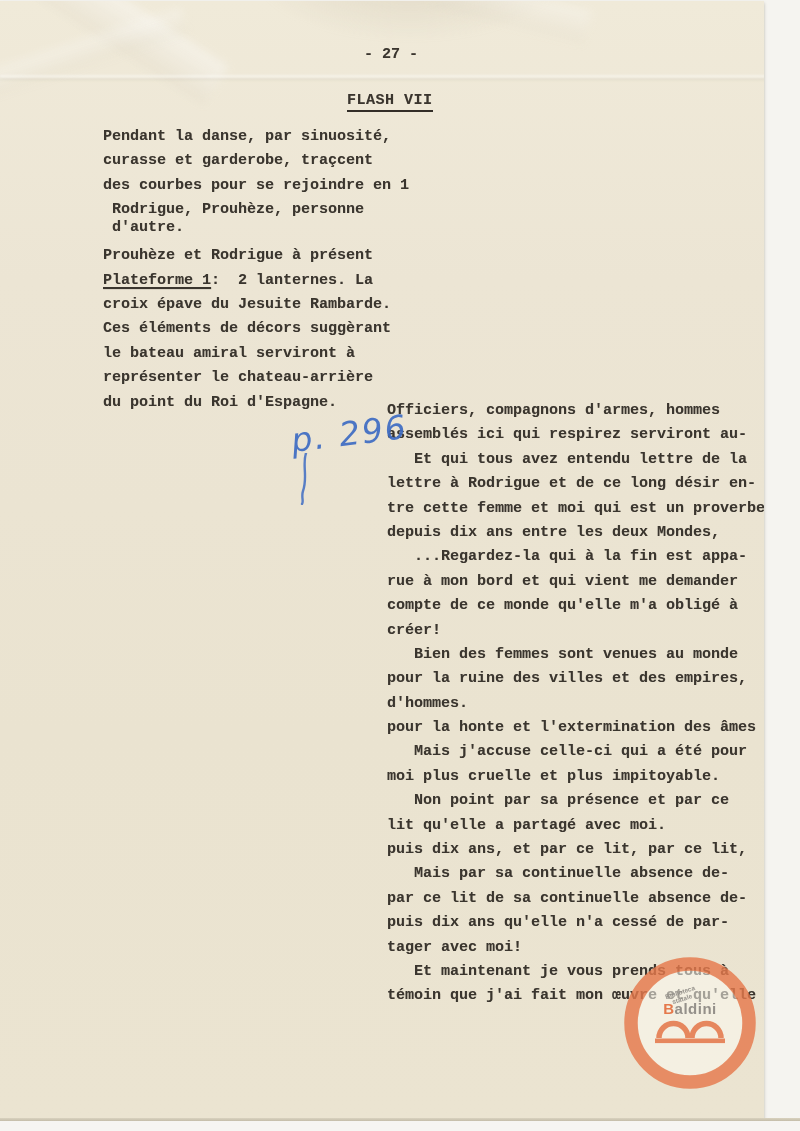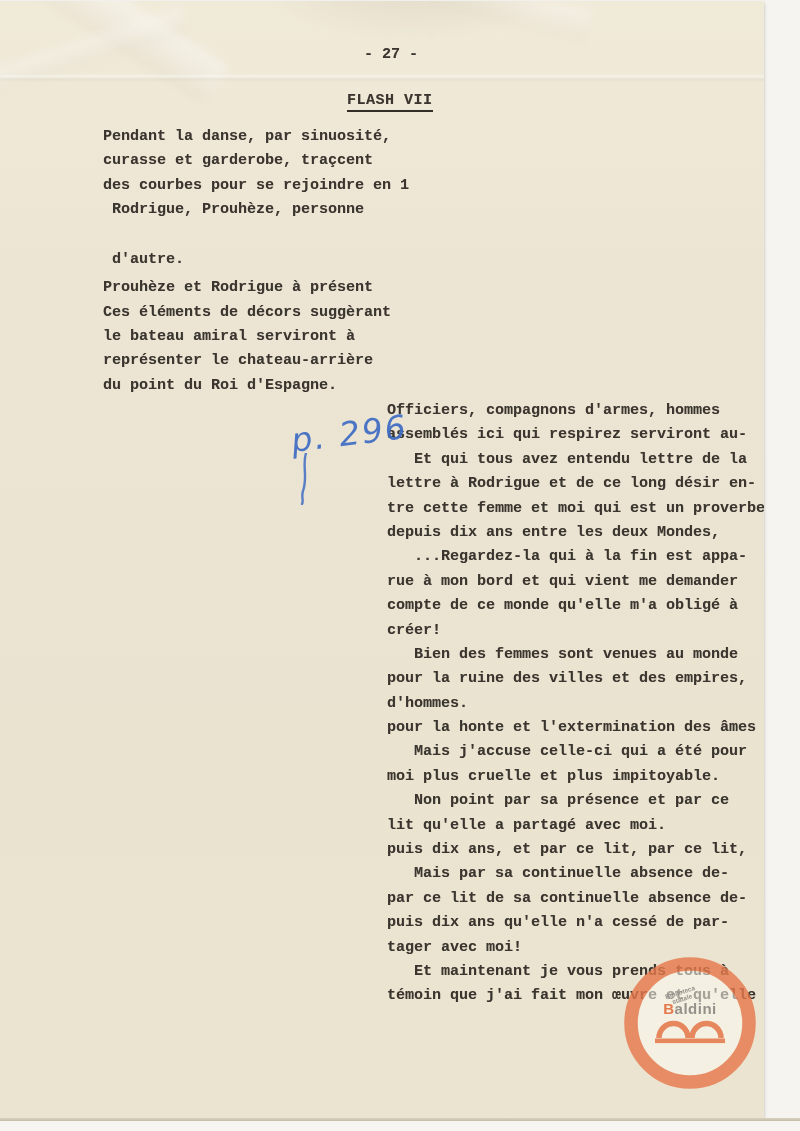--- a/index.html
+++ b/index.html
@@ -65,22 +65,24 @@
 
   <div class="tw title">
     <span class="u2">FLASH VII</span>
   </div>
 
   <div class="tw col col-left" id="left-col">
       <div class="tline"><span>Pendant la danse, par sinuosité,</span></div>
       <div class="tline"><span>curasse et garderobe, traçcent</span></div>
       <div class="tline"><span>des courbes pour se rejoindre en 1</span></div>
       <div class="tline" style="height: 18px;"><span> Rodrigue, Prouhèze, personne</span></div>
-      <div class="tline" style="height: 28px; margin-top: 32px;"><span> d'autre.</span></div>
+      <div class="tline" style="height: 28px;"><span> d'autre.</span></div>
       <div class="tline"><span>Prouhèze et Rodrigue à présent</span></div>
+      <div class="tline"><span class="useg">Plateforme 1</span><span>:  2 lanternes. La</span></div>
+      <div class="tline"><span>croix épave du Jesuite Rambarde.</span></div>
       <div class="tline"><span>Ces éléments de décors suggèrant</span></div>
       <div class="tline"><span>le bateau amiral serviront à</span></div>
       <div class="tline"><span>représenter le chateau-arrière</span></div>
       <div class="tline"><span>du point du Roi d'Espagne.</span></div>
     </div>
 
   <div class="tw col col-right" id="right-col">
       <div class="tline"><span>Officiers, compagnons d'armes, hommes</span></div>
       <div class="tline"><span>assemblés ici qui respirez serviront au-</span></div>
       <div class="tline"><span>   Et qui tous avez entendu lettre de la</span></div>

